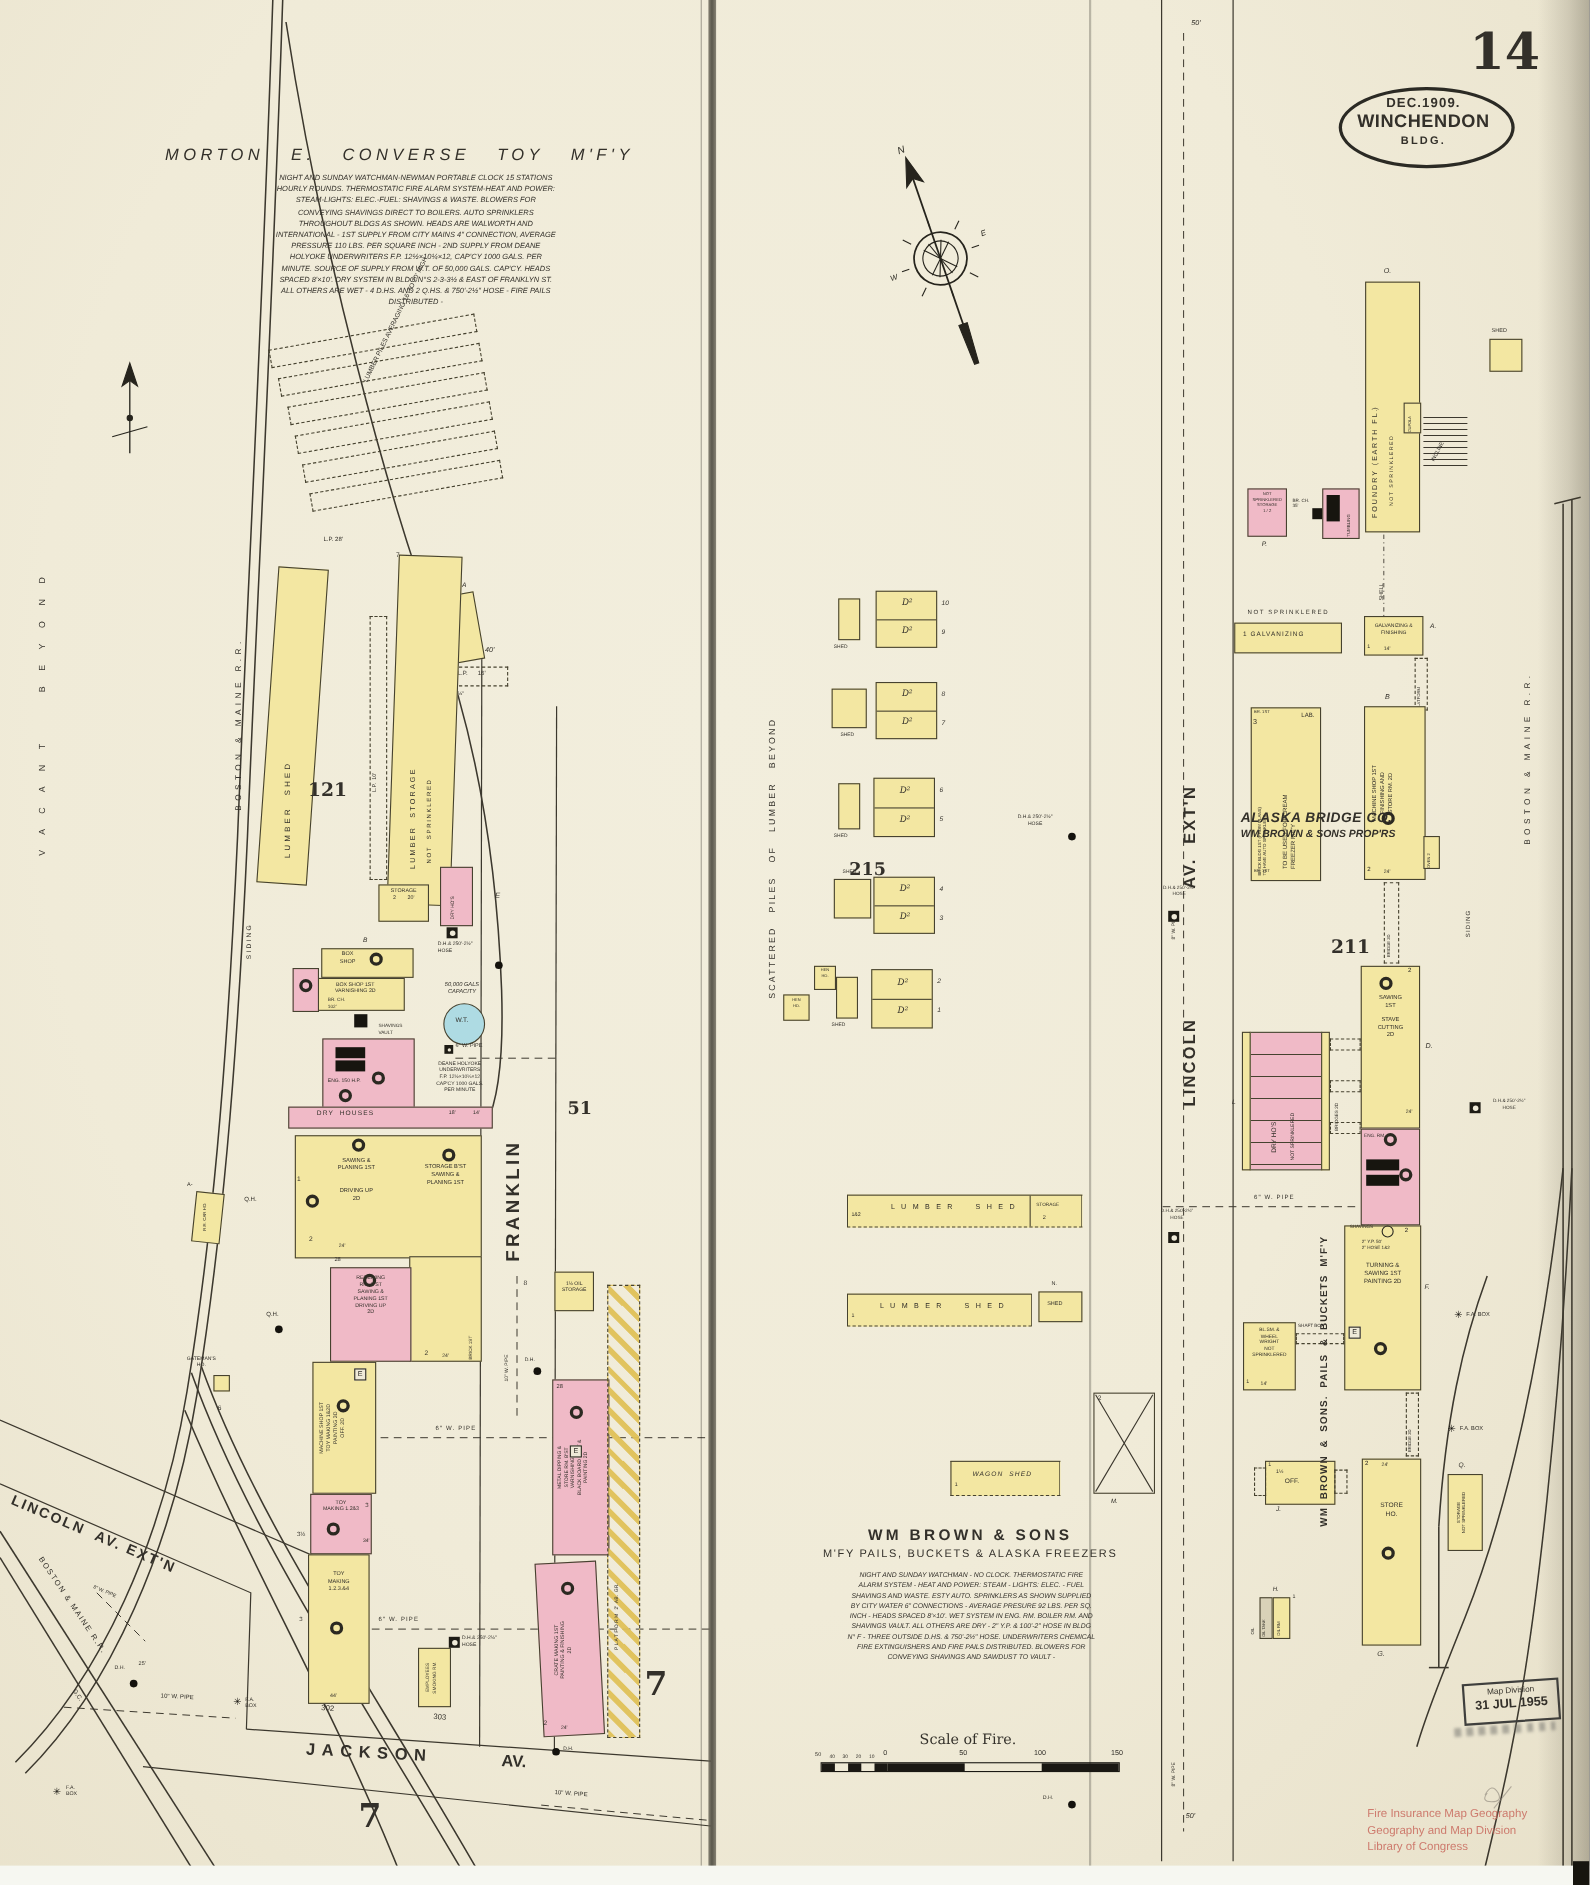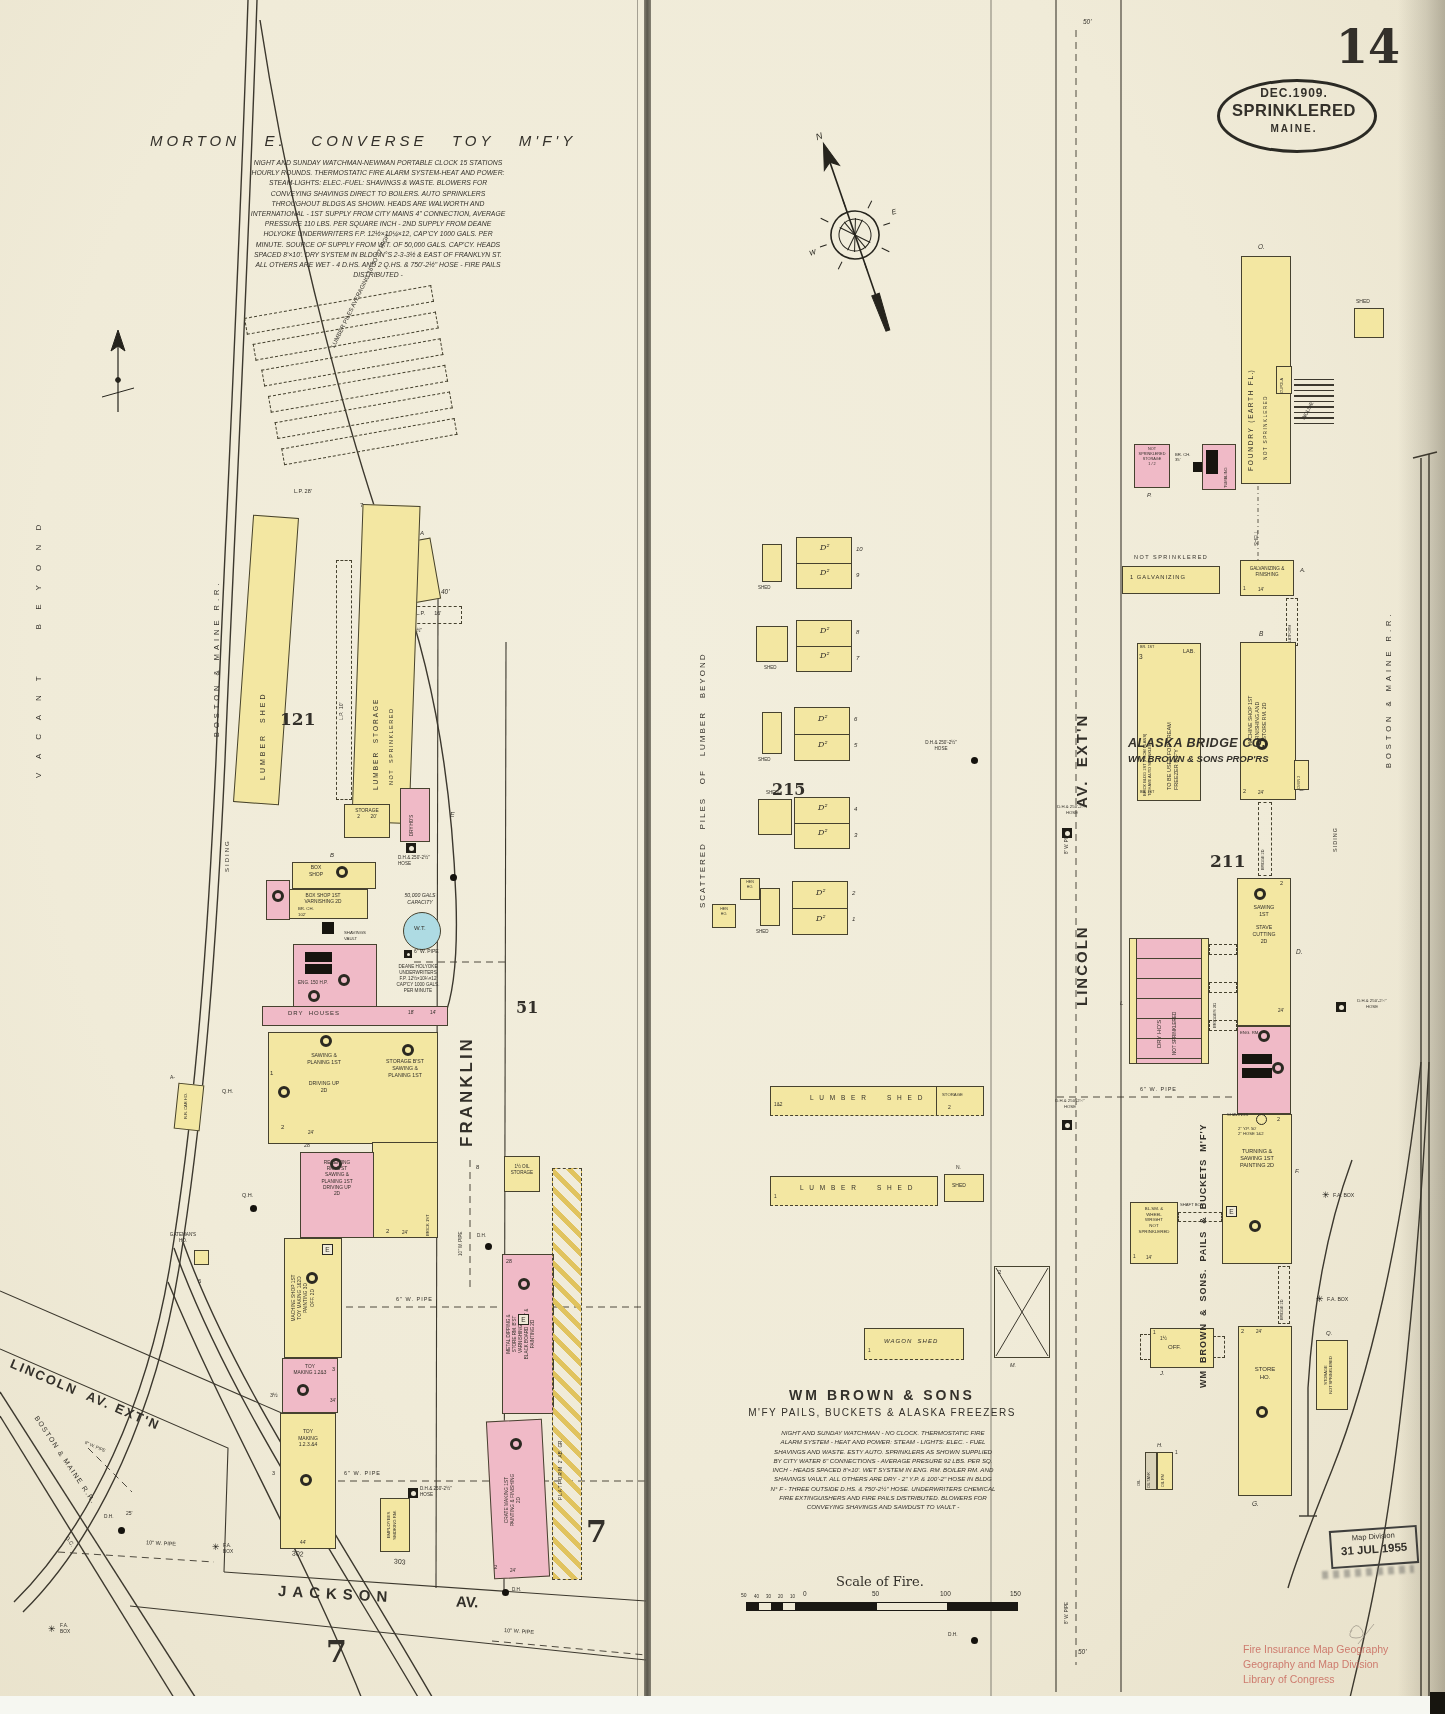--- a/index.html
+++ b/index.html
@@ -441,22 +441,22 @@
 
   <div class="t c" style="left:912px;top:740px;width:58px;font-size:4.6px">D.H.&amp; 250'-2½"
 HOSE</div>
   <div class="dot" style="left:971px;top:757px"></div>
   <div class="t" style="left:948px;top:1632px;font-size:4.8px">D.H.</div>
   <div class="dot" style="left:971px;top:1637px"></div>
 
   <div class="t num" style="left:1336px;top:18px;font-size:46px;font-weight:900">14</div>
   <div style="position:absolute;left:1217px;top:79px;width:154px;height:68px;border:3.5px solid #2b2a24;border-radius:50%;"></div>
   <div class="t c" style="left:1237px;top:86px;width:114px;font-size:12px;letter-spacing:1px;font-weight:600">DEC.1909.</div>
-  <div class="t c" style="left:1222px;top:100px;width:144px;font-size:16.5px;letter-spacing:.5px;font-weight:700">SPRINKLERED</div>
-  <div class="t c" style="left:1237px;top:122px;width:114px;font-size:10px;letter-spacing:2px;font-weight:600">MAINE.</div>
+  <div class="t c" style="left:1222px;top:100px;width:144px;font-size:16.5px;letter-spacing:.5px;font-weight:700">WINCHENDON</div>
+  <div class="t c" style="left:1237px;top:122px;width:114px;font-size:10px;letter-spacing:2px;font-weight:600">BLDG.</div>
   <div class="t i" style="left:1083px;top:18px;font-size:6.5px">50'</div>
   <div class="t i" style="left:1078px;top:1648px;font-size:6.5px">50'</div>
 
   <div class="t v" style="left:1072px;top:684px;height:124px;font-size:15px;letter-spacing:2px;font-weight:600">AV.  EXT'N</div>
   <div class="t v" style="left:1072px;top:902px;height:104px;font-size:15px;letter-spacing:2px;font-weight:600">LINCOLN</div>
   <div class="t v" style="left:1064px;top:796px;height:58px;font-size:4.5px">8" W. PIPE</div>
   <div class="t v" style="left:1064px;top:1566px;height:58px;font-size:4.5px">8" W. PIPE</div>
   <div class="t c" style="left:1046px;top:804px;width:52px;font-size:4.3px">D.H.&amp; 250'-2½"
 HOSE</div>
   <div class="sq" style="left:1062px;top:828px"></div>

